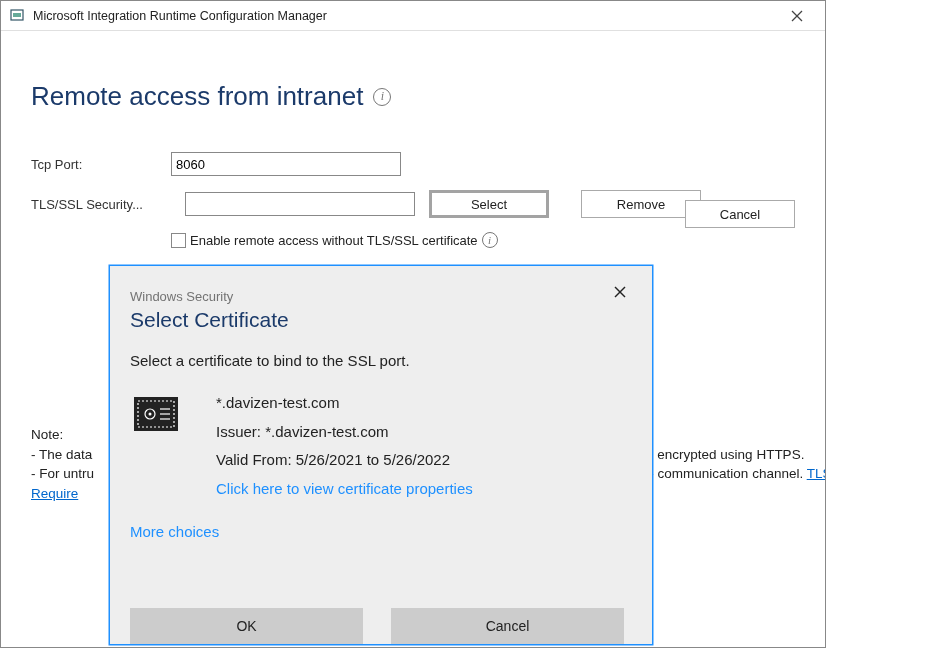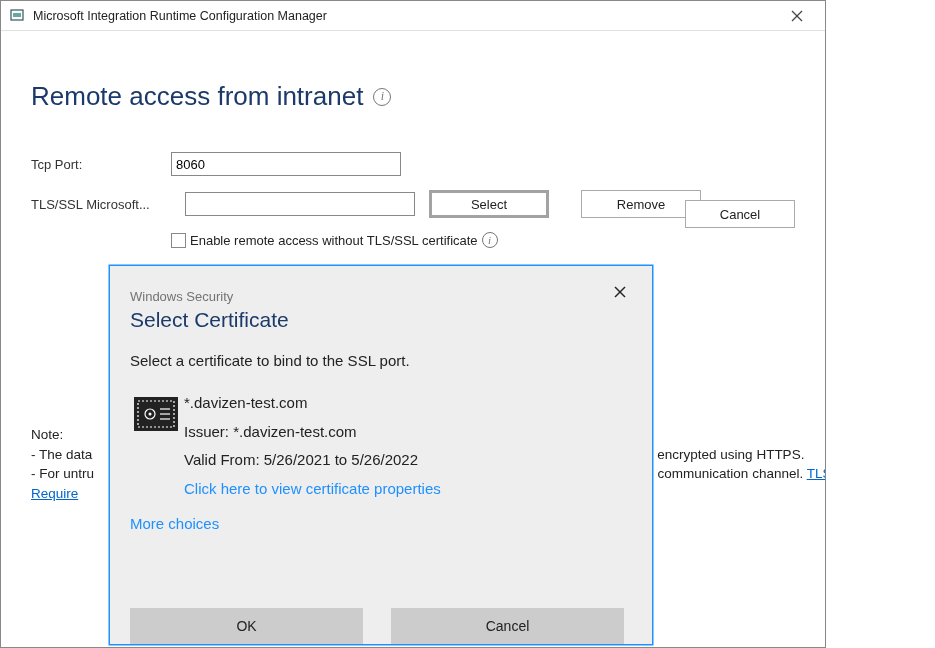--- a/index.html
+++ b/index.html
@@ -172,22 +172,22 @@
     color: #1b3a6a;
     margin: 4px 0 20px 0;
   }
   .sec-instr {
     font-size: 15px;
     color: #222;
     margin-bottom: 20px;
   }
   .cert-row {
     display: flex;
-    gap: 2px;
-    margin-bottom: 12px;
+    gap: 34px;
+    margin-bottom: 20px;
   }
   .cert-icon {
     width: 52px;
     height: 52px;
     flex-shrink: 0;
   }
   .cert-details {
     font-size: 15px;
     color: #222;
     line-height: 1.9;
@@ -254,21 +254,21 @@
       <span>Remote access from intranet</span>
       <span class="info-icon">i</span>
     </div>
 
     <div class="form-row">
       <div class="form-label">Tcp Port:</div>
       <input class="text-input" type="text" value="8060" style="">
     </div>
 
     <div class="form-row select-remove-row" style="gap:14px;">
-      <div class="form-label">TLS/SSL Microsoft...</div>
+      <div class="form-label">TLS/SSL Security...</div>
       <input class="text-input" type="text" value="" style="">
       <button class="btn highlighted">Select</button>
       <button class="btn" style="margin-left:18px;">Remove</button>
     </div>
 
     <div class="checkbox-row">
       <span class="checkbox"></span>
       <span>Enable remote access without TLS/SSL certificate</span>
       <span class="info-icon" style="width:16px;height:16px;font-size:11px;">i</span>
     </div>

